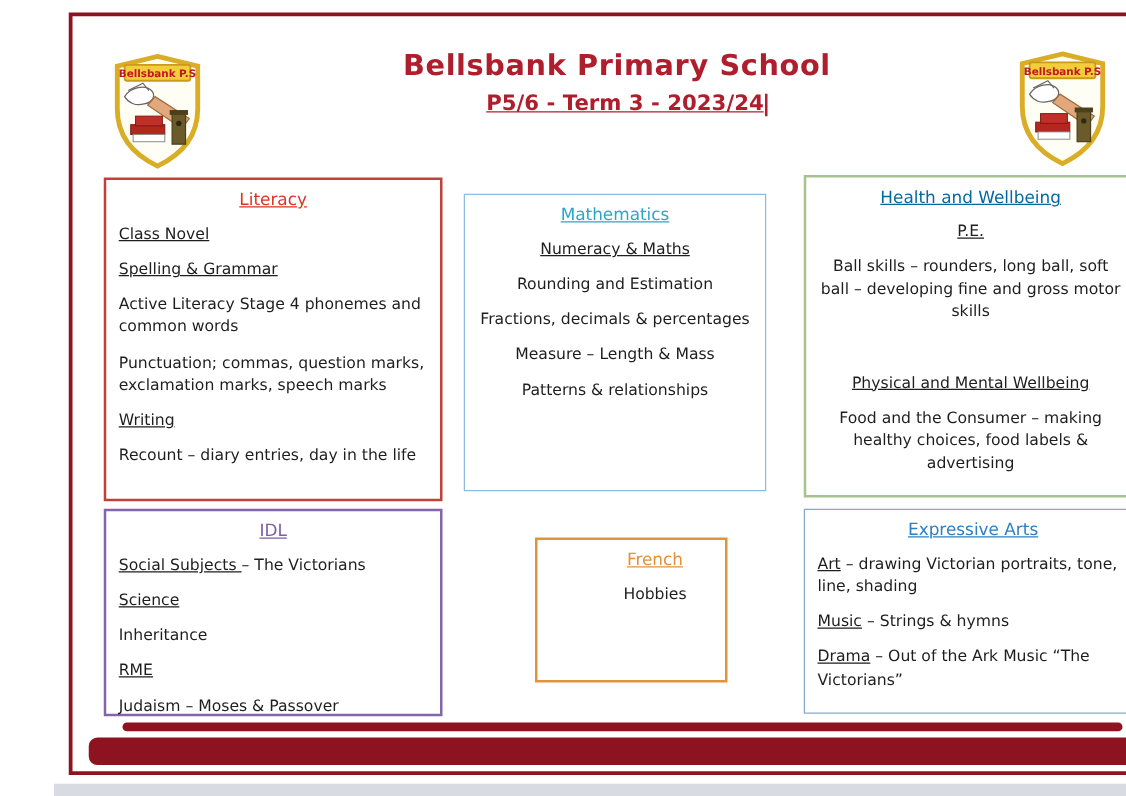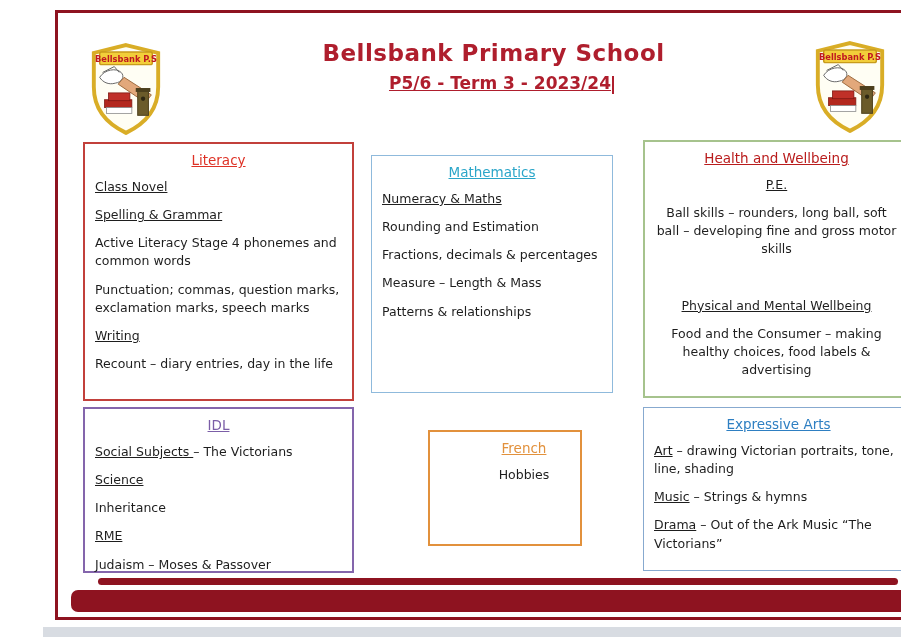--- a/index.html
+++ b/index.html
@@ -92,31 +92,31 @@
         <p class="para"><span class="u">Spelling &amp; Grammar</span></p>
         <p class="para"><span>Active Literacy Stage 4 phonemes and common words</span></p>
         <p class="para"><span>Punctuation; commas, question marks, exclamation marks, speech marks</span></p>
         <p class="para"><span class="u">Writing</span></p>
         <p class="para"><span>Recount – diary entries, day in the life</span></p>
       </div>
   </div>
 
   <div class="box box-maths" style="border-color: rgb(143, 186, 220);">
     <div class="box-title" style="color: rgb(43, 166, 201);">Mathematics</div>
-    <div class="box-body" style="text-align: left;">
+    <div class="box-body" style="text-align: center;">
         <p class="para"><span class="u">Numeracy &amp; Maths</span></p>
         <p class="para"><span>Rounding and Estimation</span></p>
         <p class="para"><span>Fractions, decimals &amp; percentages</span></p>
         <p class="para"><span>Measure – Length &amp; Mass</span></p>
         <p class="para"><span>Patterns &amp; relationships</span></p>
       </div>
   </div>
 
   <div class="box box-hwb" style="border-color: rgb(166, 195, 141);">
-    <div class="box-title" style="color: #b91c1c;">Health and Wellbeing</div>
+    <div class="box-title" style="color: #0369a1;">Health and Wellbeing</div>
     <div class="box-body" style="text-align: center;">
         <p class="para"><span class="u">P.E.</span></p>
         <p class="para"><span>Ball skills – rounders, long ball, soft ball – developing fine and gross motor skills</span></p>
         <p class="para">&nbsp;</p>
         <p class="para"><span class="u">Physical and Mental Wellbeing</span></p>
         <p class="para"><span>Food and the Consumer – making healthy choices, food labels &amp; advertising</span></p>
       </div>
   </div>
 
   <div class="box box-idl" style="border-color: rgb(132, 101, 172);">

